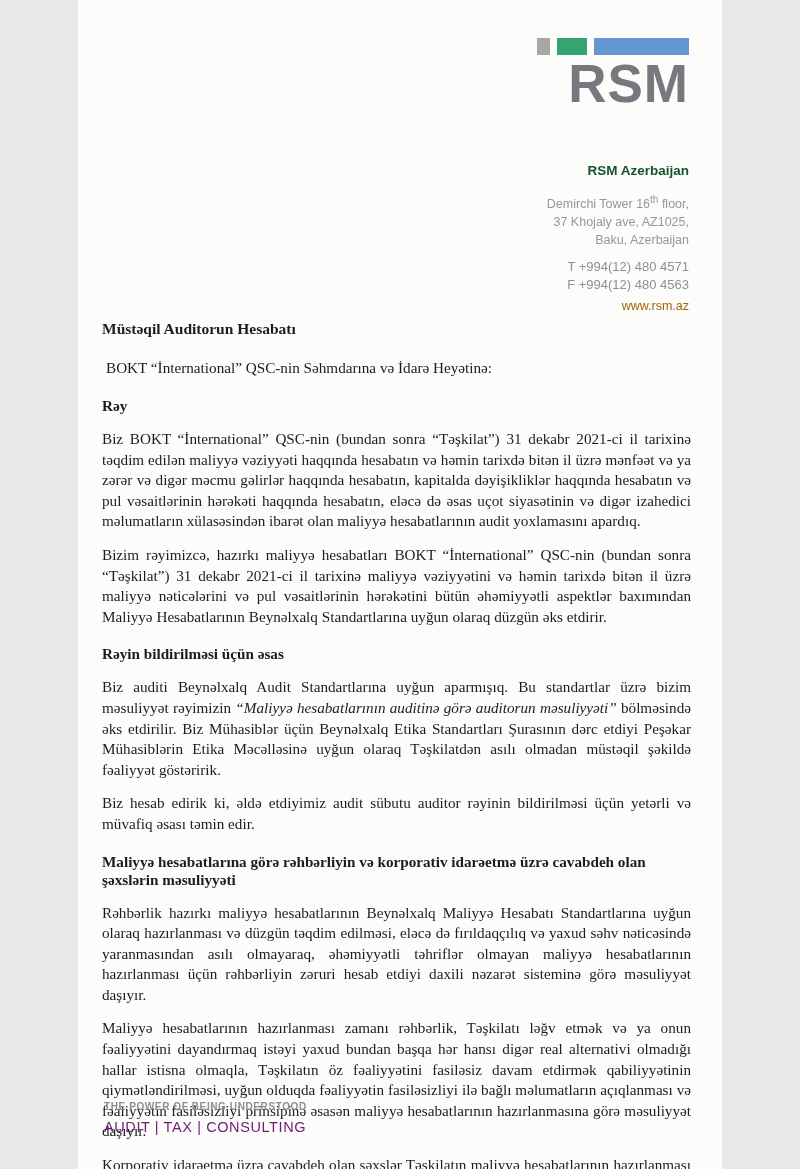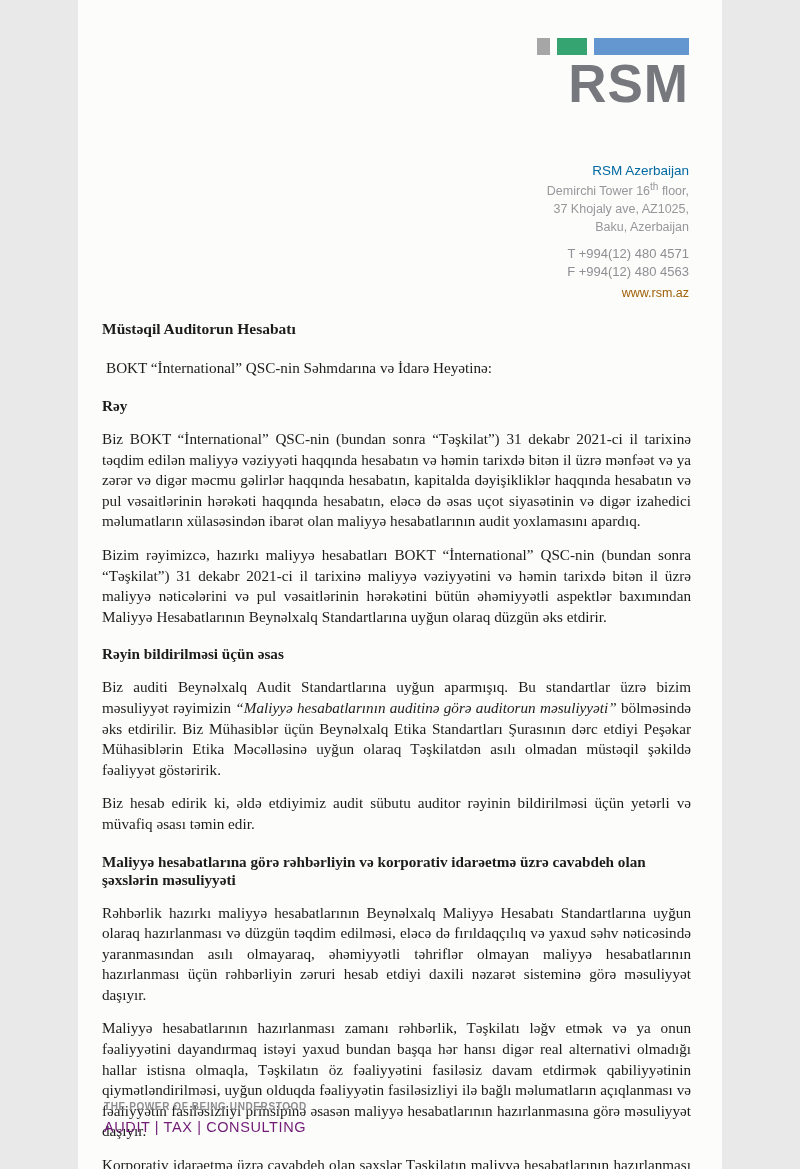--- a/index.html
+++ b/index.html
@@ -44,22 +44,23 @@
 
   .contact {
     position: absolute;
     top: 163px;
     right: 33px;
     text-align: right;
     font-family: "Liberation Sans", sans-serif;
   }
   .contact-name {
     font-size: 13.5px;
-    font-weight: 400;
-    color: #0369a1;
+    font-weight: 700;
+    color: #14532d;
+    margin-bottom: 13px;
   }
   .addr-line {
     font-size: 12.5px;
     line-height: 18px;
     color: #97979b;
   }
   .addr-line sup { font-size: 10px; }
   .contact-phones { margin-top: 9px; }
   .phone-line {
     font-size: 13px;

